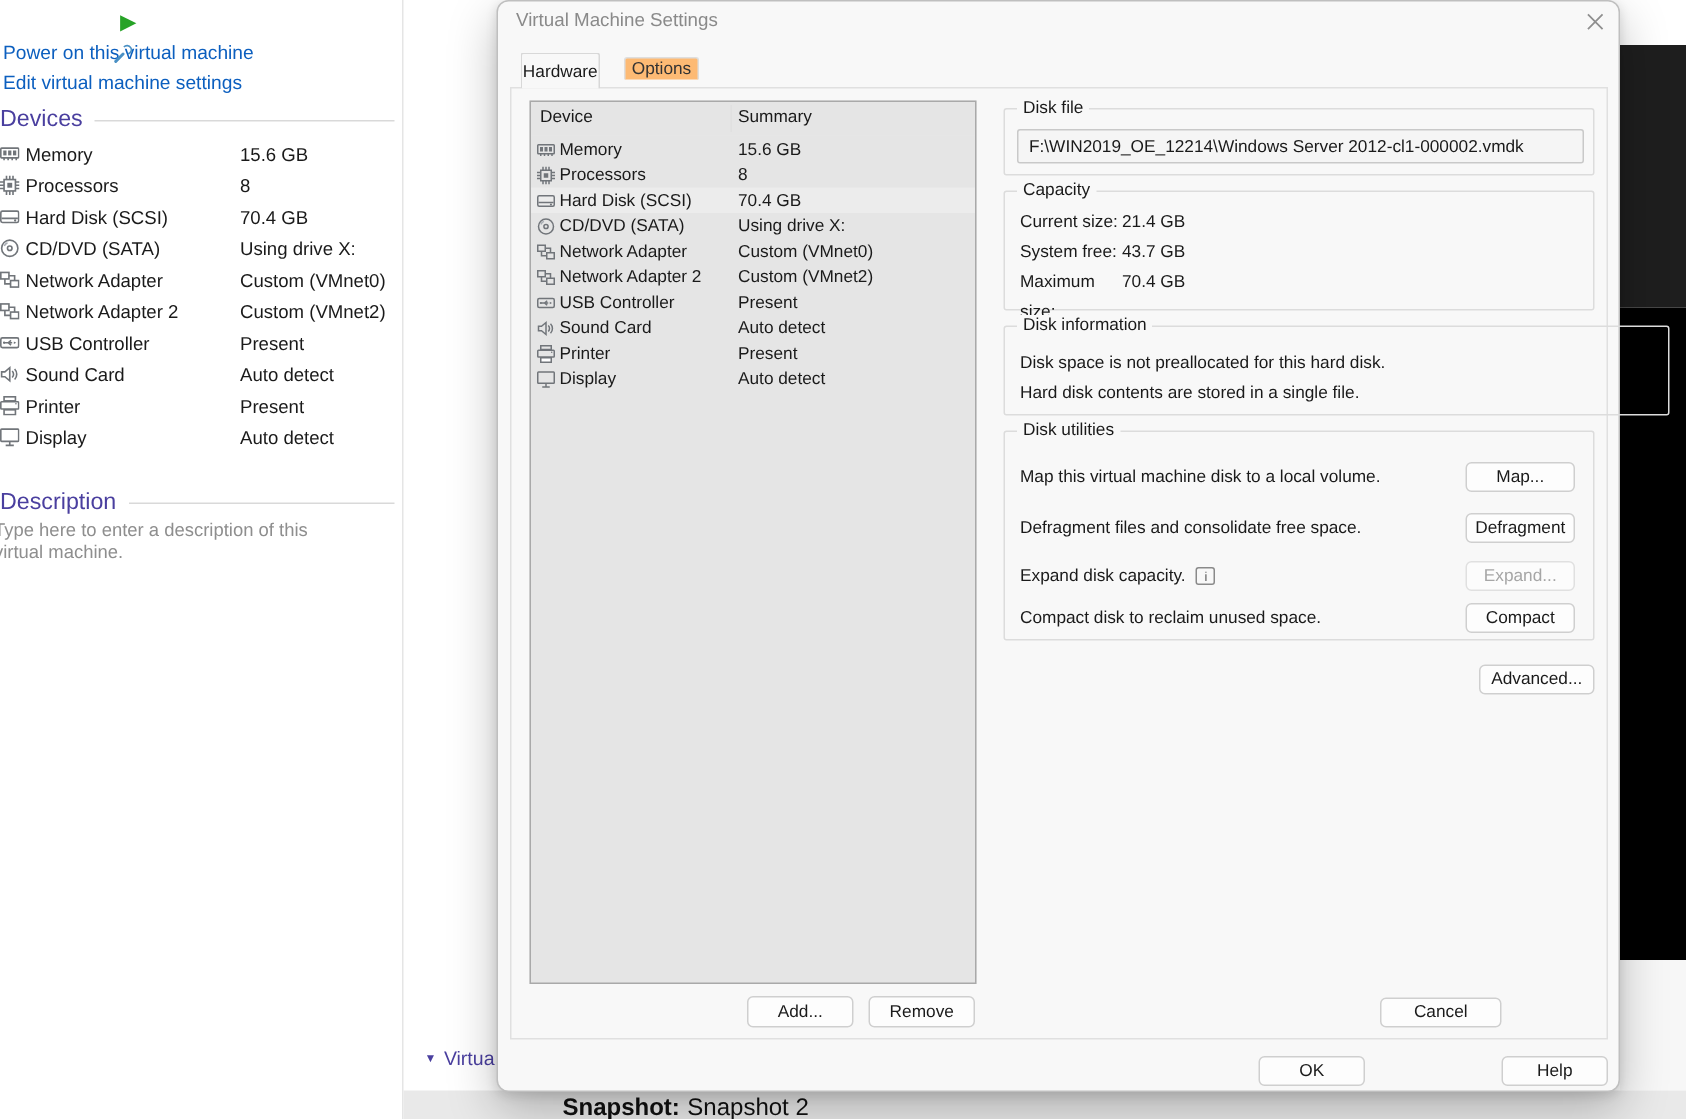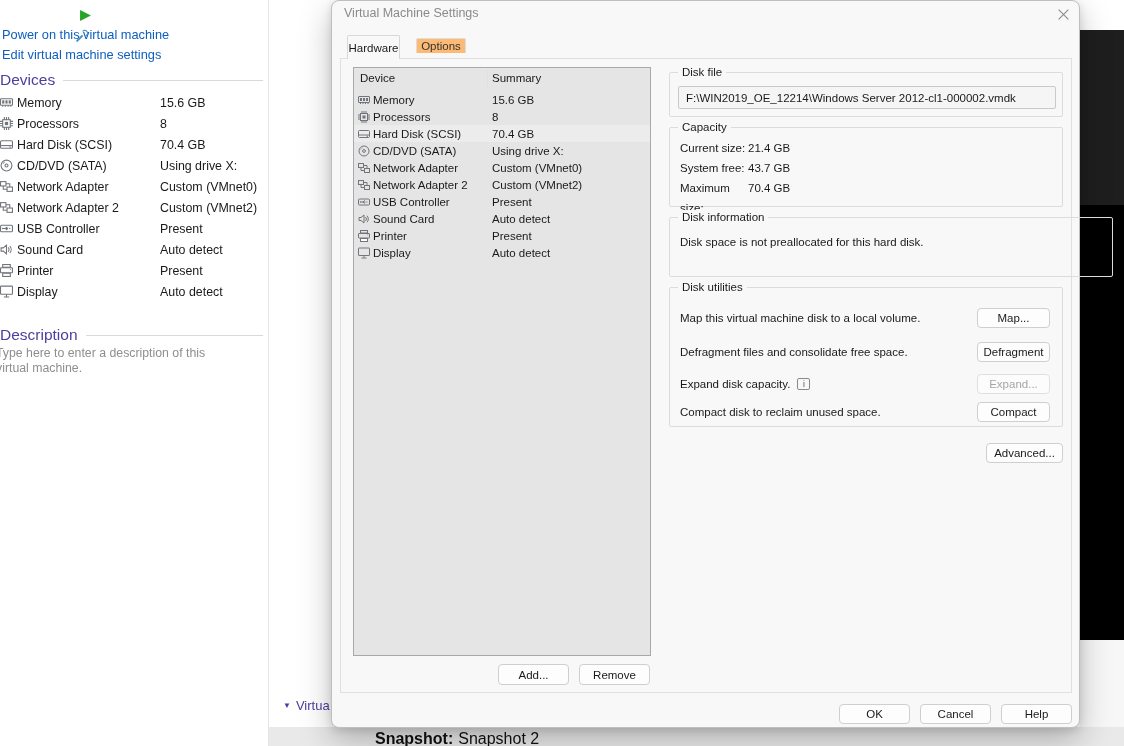--- a/index.html
+++ b/index.html
@@ -72,21 +72,21 @@
      align-items:center;justify-content:center;font-size:8.5px;color:#555;margin-left:7px;box-sizing:border-box;}
 
   .btn{display:flex;align-items:center;justify-content:center;background:#fdfdfd;border:1px solid #cfcfcf;
      border-radius:4px;font-size:11.5px;color:#1a1a1a;box-sizing:border-box;cursor:pointer;
      font-family:"Liberation Sans",sans-serif;}
   .btn.disabled{color:#a6a6a6;border-color:#e0e0e0;background:#fcfcfc;}
   #btn-add{left:166px;top:663px;width:71px;height:21px;}
   #btn-remove{left:247px;top:663px;width:71px;height:21px;}
   #btn-advanced{left:654px;top:442px;width:77px;height:20px;}
   #btn-ok{left:507px;top:703px;width:71px;height:20px;}
-  #btn-cancel{left:588px;top:703px;width:71px;height:20px;}
+  #btn-cancel{left:588px;top:664px;width:81px;height:20px;}
   #btn-help{left:669px;top:703px;width:71px;height:20px;}
 </style>
 </head>
 <body>
 
 <div id="screen">
 
   <div class="abs link" style="left:2px;top:9px;">
     <span class="icn">
         <svg viewBox="0 0 12 12">
@@ -426,20 +426,21 @@
             <span class="cap-label">Maximum size:</span>
             <span class="cap-value">70.4 GB</span>
           </div>
         </div>
     </div>
 
     <div class="group" id="grp-info">
       <span class="legend">Disk information</span>
       <div id="info-lines">
         <div>Disk space is not preallocated for this hard disk.</div>
+        <div>Hard disk contents are stored in a single file.</div>
       </div>
     </div>
 
     <div class="group" id="grp-util">
       <span class="legend">Disk utilities</span>
       <div id="util-rows">
           <div class="util-row" style="top: 20px;">
             <span>Map this virtual machine disk to a local volume.</span>
             <div class="btn">Map...</div>
           </div>

